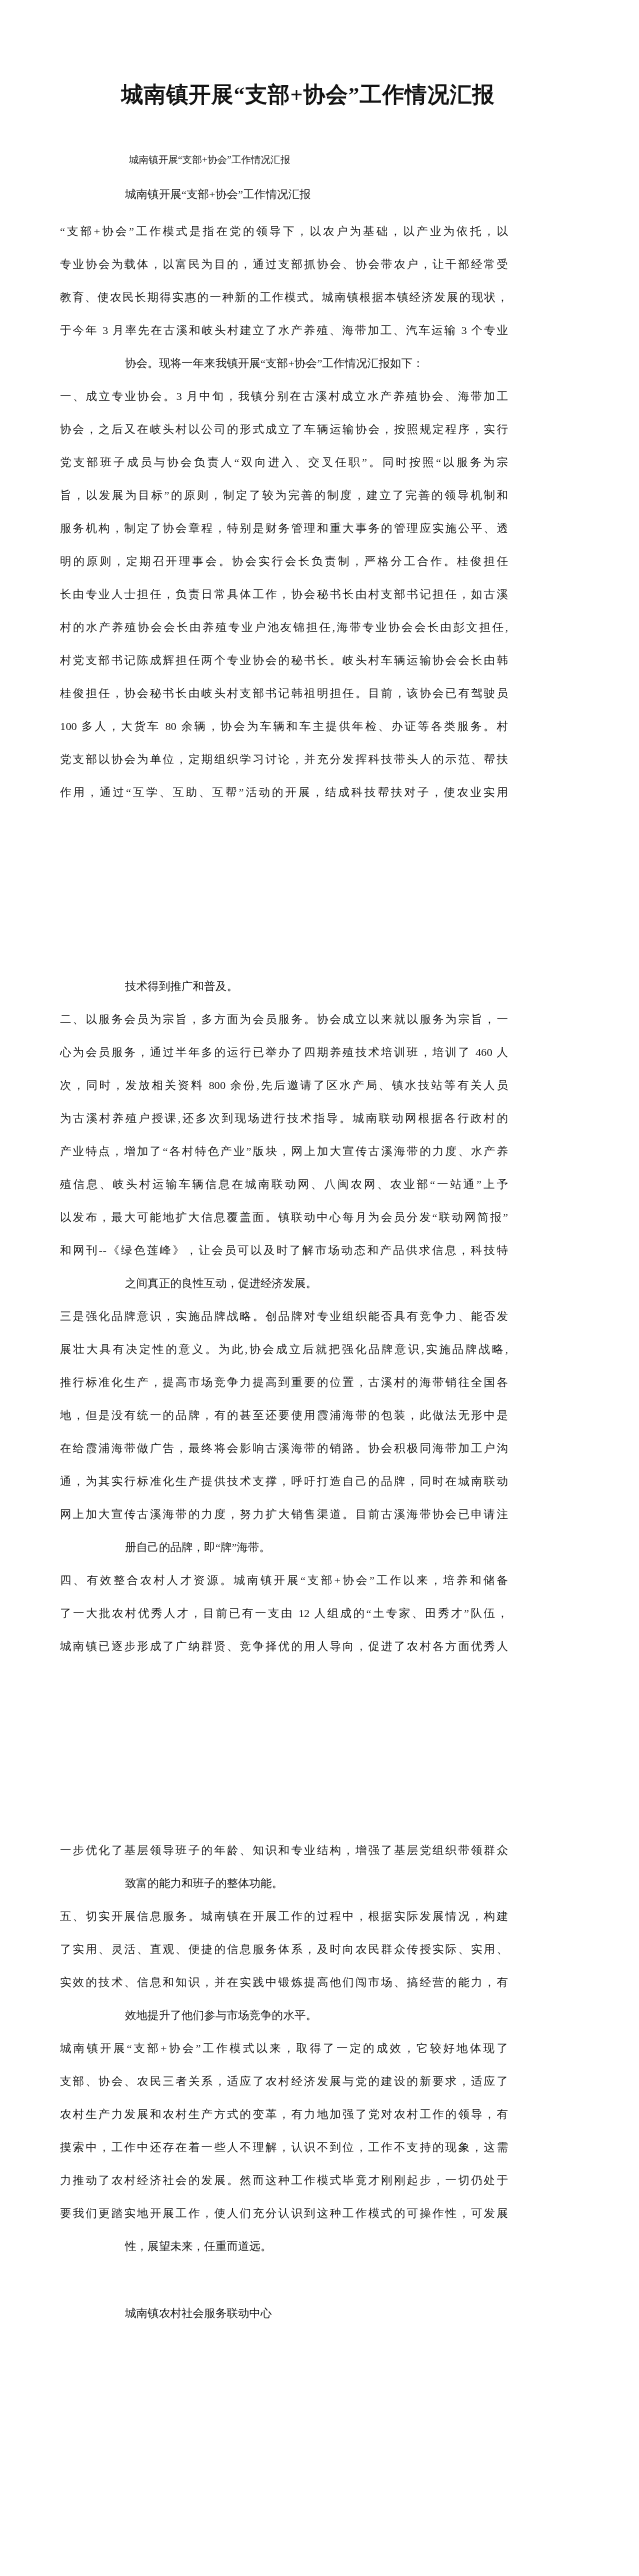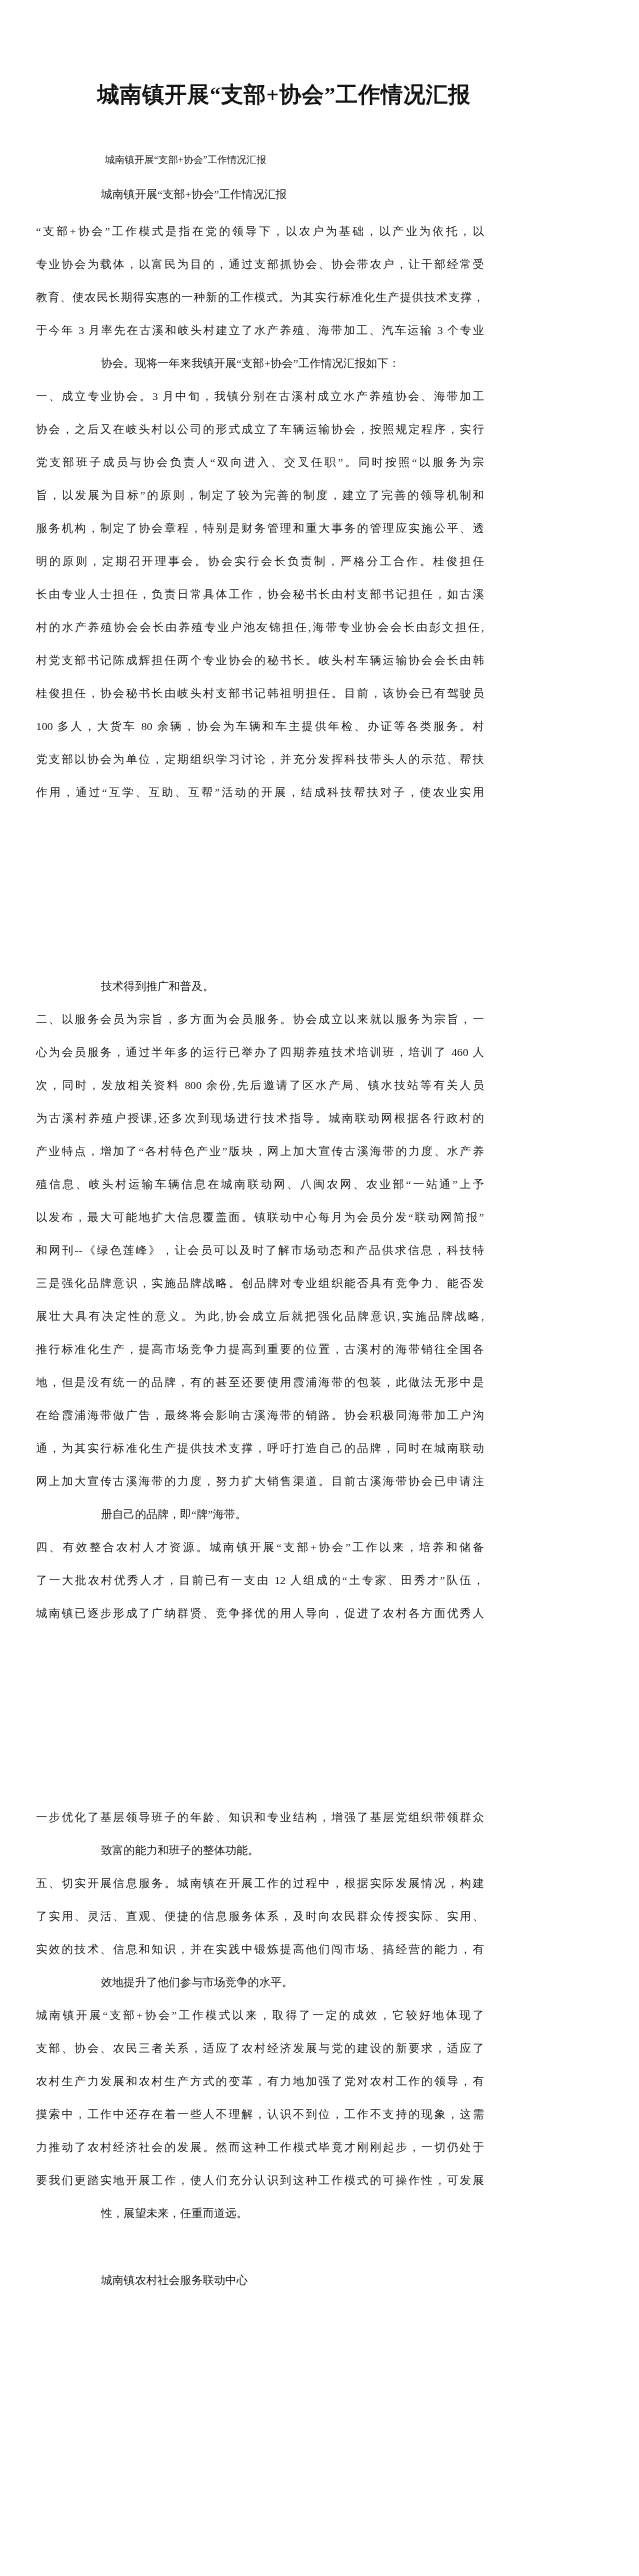--- a/index.html
+++ b/index.html
@@ -4,21 +4,21 @@
 <style>
   html, body { margin: 0; padding: 0; }
   body {
     width: 639px;
     height: 2711px;
     background: #ffffff;
     overflow: hidden;
     font-family: "Liberation Serif", "DejaVu Serif", serif;
     color: #141414;
   }
-  .page { padding-top: 78px; width: 568px; }
+  .page { padding-top: 78px; width: 568px; padding-left: 24px; }
   .doc-title {
     margin: 0;
     height: 33px;
     line-height: 33px;
     font-size: 22px;
     font-weight: 700;
     text-align: center;
     letter-spacing: 0.5px;
     white-space: nowrap;
   }
@@ -48,21 +48,21 @@
 <div class="page">
   <h1 class="doc-title">城南镇开展“支部+协会”工作情况汇报</h1>
 
   <div class="sub sub1">城南镇开展“支部+协会”工作情况汇报</div>
 
   <div class="sub sub2">城南镇开展“支部+协会”工作情况汇报</div>
 
   <div class="body-wrap" id="body-lines">
       <div class="line full">“支部+协会”工作模式是指在党的领导下，以农户为基础，以产业为依托，以</div>
       <div class="line full">专业协会为载体，以富民为目的，通过支部抓协会、协会带农户，让干部经常受</div>
-      <div class="line full">教育、使农民长期得实惠的一种新的工作模式。为其实行标准化生产提供技术支撑，</div>
+      <div class="line full">教育、使农民长期得实惠的一种新的工作模式。城南镇根据本镇经济发展的现状，</div>
       <div class="line full">于今年 3 月率先在古溪和岐头村建立了水产养殖、海带加工、汽车运输 3 个专业</div>
       <div class="line end">协会。现将一年来我镇开展“支部+协会”工作情况汇报如下：</div>
       <div class="line full">一、成立专业协会。3 月中旬，我镇分别在古溪村成立水产养殖协会、海带加工</div>
       <div class="line full">协会，之后又在岐头村以公司的形式成立了车辆运输协会，按照规定程序，实行</div>
       <div class="line full">党支部班子成员与协会负责人“双向进入、交叉任职”。同时按照“以服务为宗</div>
       <div class="line full">旨，以发展为目标”的原则，制定了较为完善的制度，建立了完善的领导机制和</div>
       <div class="line full">服务机构，制定了协会章程，特别是财务管理和重大事务的管理应实施公平、透</div>
       <div class="line full">明的原则，定期召开理事会。协会实行会长负责制，严格分工合作。桂俊担任</div>
       <div class="line full">长由专业人士担任，负责日常具体工作，协会秘书长由村支部书记担任，如古溪</div>
       <div class="line full">村的水产养殖协会会长由养殖专业户池友锦担任,海带专业协会会长由彭文担任,</div>
@@ -74,20 +74,21 @@
       <div class="gap" style="height: 161px;"></div>
       <div class="line end">技术得到推广和普及。</div>
       <div class="line full">二、以服务会员为宗旨，多方面为会员服务。协会成立以来就以服务为宗旨，一</div>
       <div class="line full">心为会员服务，通过半年多的运行已举办了四期养殖技术培训班，培训了 460 人</div>
       <div class="line full">次，同时，发放相关资料 800 余份,先后邀请了区水产局、镇水技站等有关人员</div>
       <div class="line full">为古溪村养殖户授课,还多次到现场进行技术指导。城南联动网根据各行政村的</div>
       <div class="line full">产业特点，增加了“各村特色产业”版块，网上加大宣传古溪海带的力度、水产养</div>
       <div class="line full">殖信息、岐头村运输车辆信息在城南联动网、八闽农网、农业部“一站通”上予</div>
       <div class="line full">以发布，最大可能地扩大信息覆盖面。镇联动中心每月为会员分发“联动网简报”</div>
       <div class="line full">和网刊--《绿色莲峰》，让会员可以及时了解市场动态和产品供求信息，科技特</div>
+      <div class="line end">之间真正的良性互动，促进经济发展。</div>
       <div class="line full">三是强化品牌意识，实施品牌战略。创品牌对专业组织能否具有竞争力、能否发</div>
       <div class="line full">展壮大具有决定性的意义。为此,协会成立后就把强化品牌意识,实施品牌战略,</div>
       <div class="line full">推行标准化生产，提高市场竞争力提高到重要的位置，古溪村的海带销往全国各</div>
       <div class="line full">地，但是没有统一的品牌，有的甚至还要使用霞浦海带的包装，此做法无形中是</div>
       <div class="line full">在给霞浦海带做广告，最终将会影响古溪海带的销路。协会积极同海带加工户沟</div>
       <div class="line full">通，为其实行标准化生产提供技术支撑，呼吁打造自己的品牌，同时在城南联动</div>
       <div class="line full">网上加大宣传古溪海带的力度，努力扩大销售渠道。目前古溪海带协会已申请注</div>
       <div class="line end">册自己的品牌，即“牌”海带。</div>
       <div class="line full">四、有效整合农村人才资源。城南镇开展“支部+协会”工作以来，培养和储备</div>
       <div class="line full">了一大批农村优秀人才，目前已有一支由 12 人组成的“土专家、田秀才”队伍，</div>

